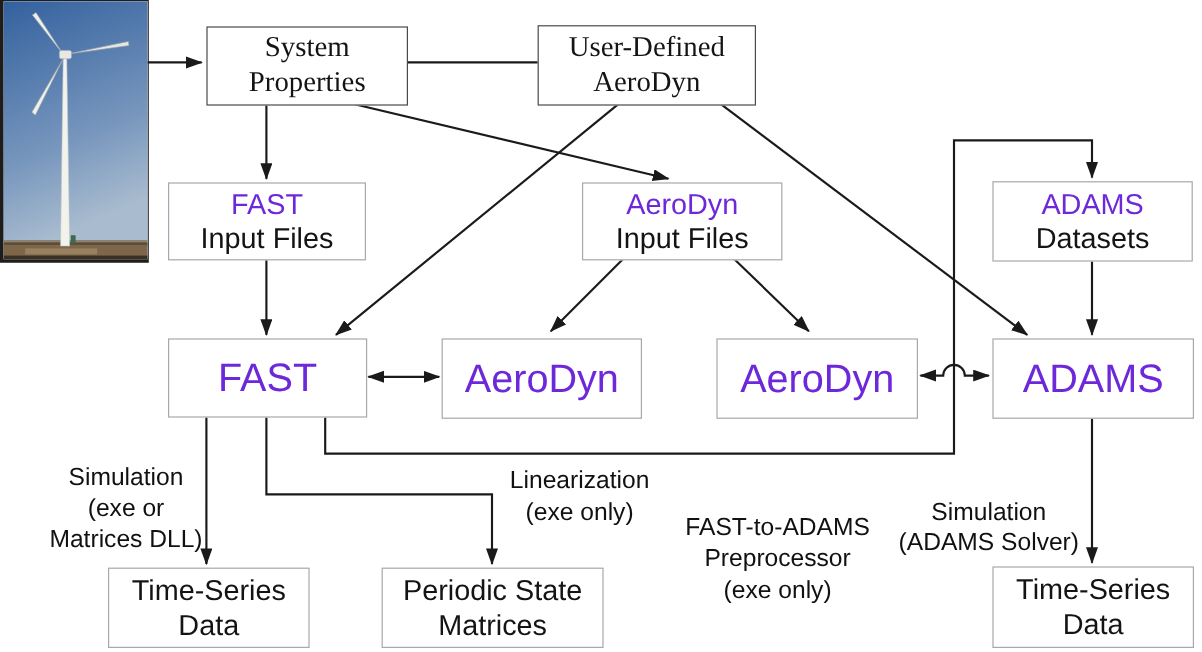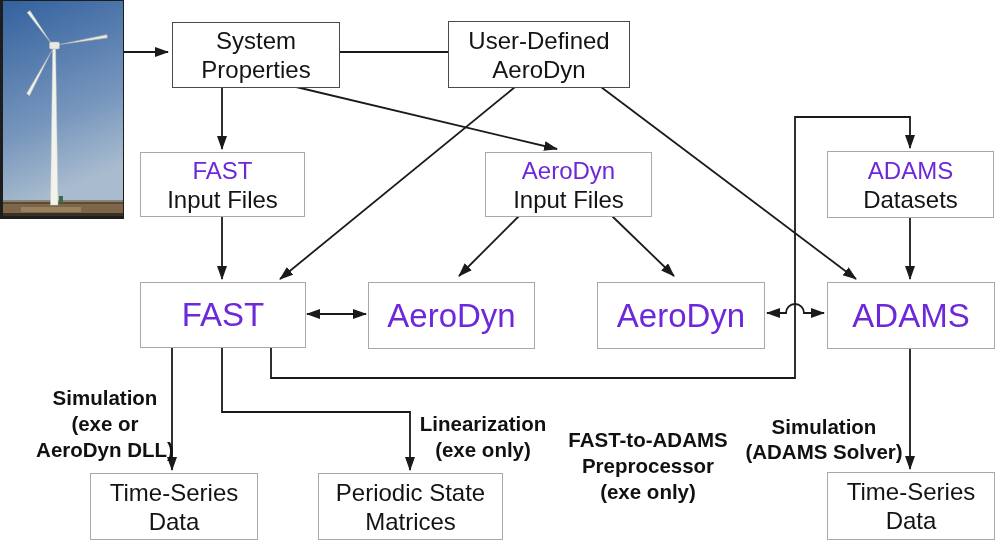--- a/index.html
+++ b/index.html
@@ -2,26 +2,26 @@
 <html><head>
 <meta charset="utf-8">
 <style>
   html,body{margin:0;padding:0;background:#ffffff;}
   #page{position:relative;width:1002px;height:543px;background:#ffffff;
         font-family:"Liberation Sans",sans-serif;overflow:hidden;}
   #connectors{position:absolute;left:0;top:0;width:1002px;height:543px;z-index:1;}
   .box{position:absolute;background:#ffffff;border:1px solid #a8a8a8;z-index:2;
        display:flex;flex-direction:column;align-items:center;justify-content:center;
        text-align:center;color:#141414;}
-  .box.dark{border-color:#4a4a4a;}
+  .box.dark{border-color:#4a4a4a;font-family:Liberation Serif, serif;}
   .ln{display:block;font-size:24px;line-height:29px;white-space:nowrap;}
   .big{font-size:33px;line-height:34px;}
   .navy{color:#6d28d9;}
   .flabel{position:absolute;z-index:3;text-align:center;color:#111111;
-          font-size:20.5px;line-height:26px;font-weight:bold;}
+          font-size:20.5px;line-height:26px;}
   .flabel span{display:block;white-space:nowrap;}
   #photo{position:absolute;left:0;top:0;width:120px;height:215px;z-index:2;
          border:1px solid #1d1d1d;border-left-width:3px;border-bottom-width:3px;}
 </style>
 </head>
 <body>
 
 <div id="page">
 
   <svg id="connectors" viewBox="0 0 1002 543" xmlns="http://www.w3.org/2000/svg">
@@ -126,24 +126,24 @@
   </div>
 
   <div class="box" style="left:827px;top:472px;width:166px;height:66px;">
     <span class="ln">Time-Series</span>
     <span class="ln">Data</span>
   </div>
 
   <div class="flabel" style="left:25px;top:385px;width:160px;">
     <span>Simulation</span>
     <span>(exe or</span>
-    <span>AeroDyn DLL)</span>
+    <span>Matrices DLL)</span>
   </div>
 
-  <div class="flabel" style="left:413px;top:411px;width:140px;">
+  <div class="flabel" style="left:413px;top:388px;width:140px;">
     <span>Linearization</span>
     <span>(exe only)</span>
   </div>
 
   <div class="flabel" style="left:558px;top:383px;width:180px;margin-top:44px;">
     <span>FAST-to-ADAMS</span>
     <span>Preprocessor</span>
     <span>(exe only)</span>
   </div>
 

